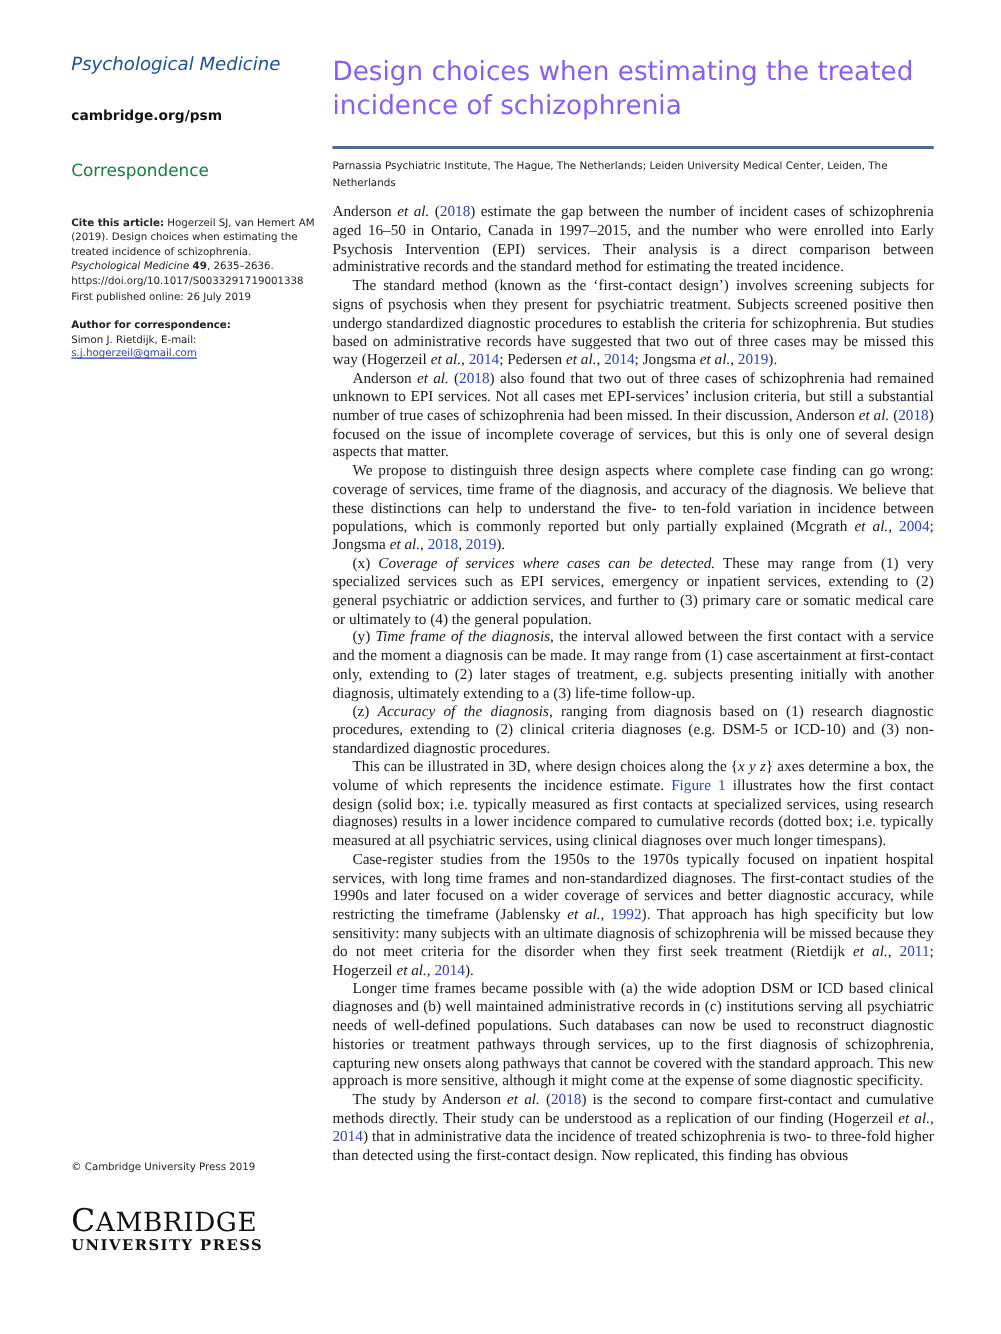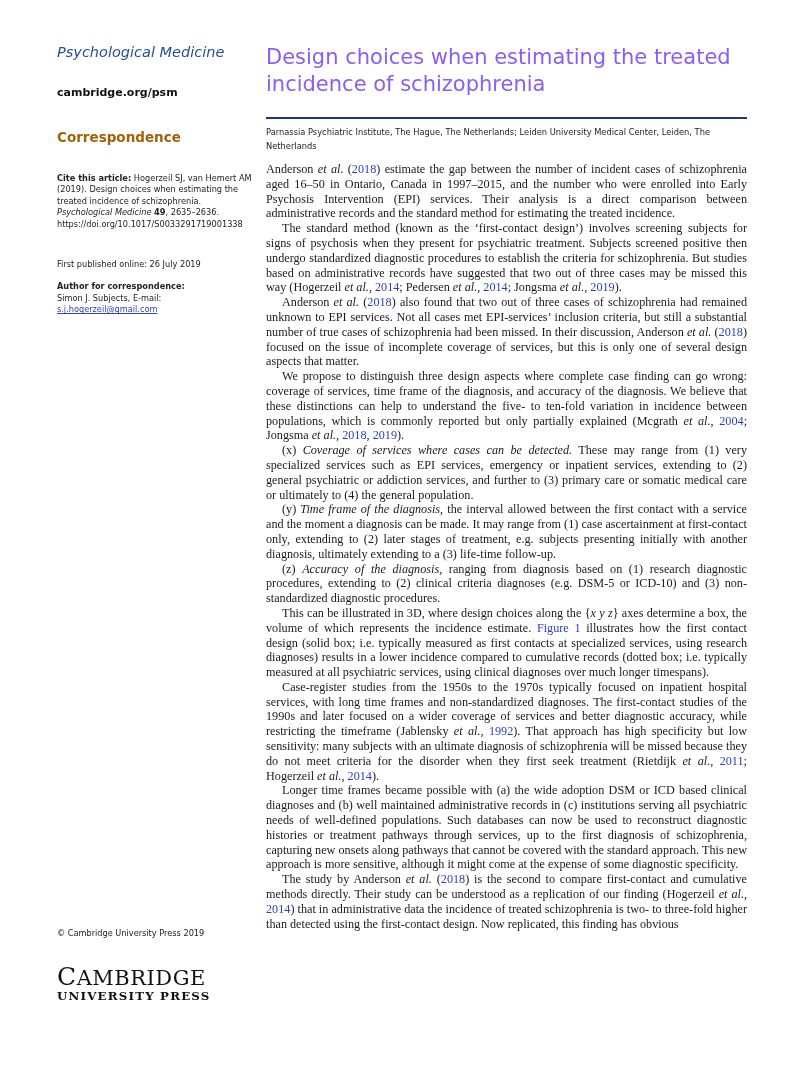--- a/index.html
+++ b/index.html
@@ -1,23 +1,23 @@
 <!DOCTYPE html>
 <html><head>
 <meta charset="utf-8">
 <style>
   html, body { margin: 0; padding: 0; background: #ffffff; }
   body { width: 801px; height: 1067px; position: relative; overflow: hidden; color: #1a1a1a; }
   .sidebar { position: absolute; left: 57px; top: 44px; width: 196px; font-family: "DejaVu Sans", sans-serif; }
   .journal { font-style: italic; color: #1f4e9c; font-size: 14.5px; margin: 0; }
   .site { font-weight: bold; font-size: 11px; margin-top: 26px; color: #111; }
-  .section-label { font-weight: bold; color: #a16207; font-size: 13.5px; margin-top: 30px; }
+  .section-label { font-weight: normal; color: #15803d; font-size: 13.5px; margin-top: 30px; }
   .side-small { font-size: 8.2px; line-height: 11.4px; color: #222; }
   .cite { margin-top: 28px; }
-  .published { margin-top: 29px; }
+  .published { margin-top: 2px; }
   .corr { margin-top: 11px; }
   .link { color: #2a3fc4; text-decoration: underline; }
   .copyright { position: absolute; left: 57px; top: 928px; font-family: "DejaVu Sans", sans-serif; font-size: 8.2px; color: #222; }
   .logo { position: absolute; left: 57px; top: 966px; font-family: "DejaVu Serif", serif; color: #111; }
   .logo-top { font-size: 21px; letter-spacing: 0.5px; line-height: 22px; }
   .logo-top .big { font-size: 25px; }
   .logo-bottom { font-size: 11.8px; letter-spacing: 1.2px; font-weight: bold; line-height: 14px; }
 
   .main { position: absolute; left: 266px; top: 44px; width: 481px; }
   .title { font-family: "DejaVu Sans", sans-serif; color: #8b5cf6; font-size: 21px; line-height: 27px; margin: 0; font-weight: normal; }
@@ -37,21 +37,21 @@
 <div class="sidebar">
   <div class="journal">Psychological Medicine</div>
   <div class="site">cambridge.org/psm</div>
   <div class="section-label">Correspondence</div>
   <div class="side-small cite">
     <b>Cite this article:</b><span> Hogerzeil SJ, van Hemert AM (2019). Design choices when estimating the treated incidence of schizophrenia. </span><i>Psychological Medicine</i> <b>49</b><span>, 2635–2636. https://doi.org/10.1017/S0033291719001338</span>
   </div>
   <div class="side-small published">First published online: 26 July 2019</div>
   <div class="side-small corr">
     <b>Author for correspondence:</b><br>
-    <span>Simon J. Subjects, E-mail: </span><span class="link">s.j.hogerzeil@gmail.com</span>
+    <span>Simon J. Rietdijk, E-mail: </span><span class="link">s.j.hogerzeil@gmail.com</span>
   </div>
 </div>
 
 <div class="copyright">© Cambridge University Press 2019</div>
 
 <div class="logo">
   <div class="logo-top"><span class="big">C</span><span>AMBRIDGE</span></div>
   <div class="logo-bottom">UNIVERSITY PRESS</div>
 </div>
 

